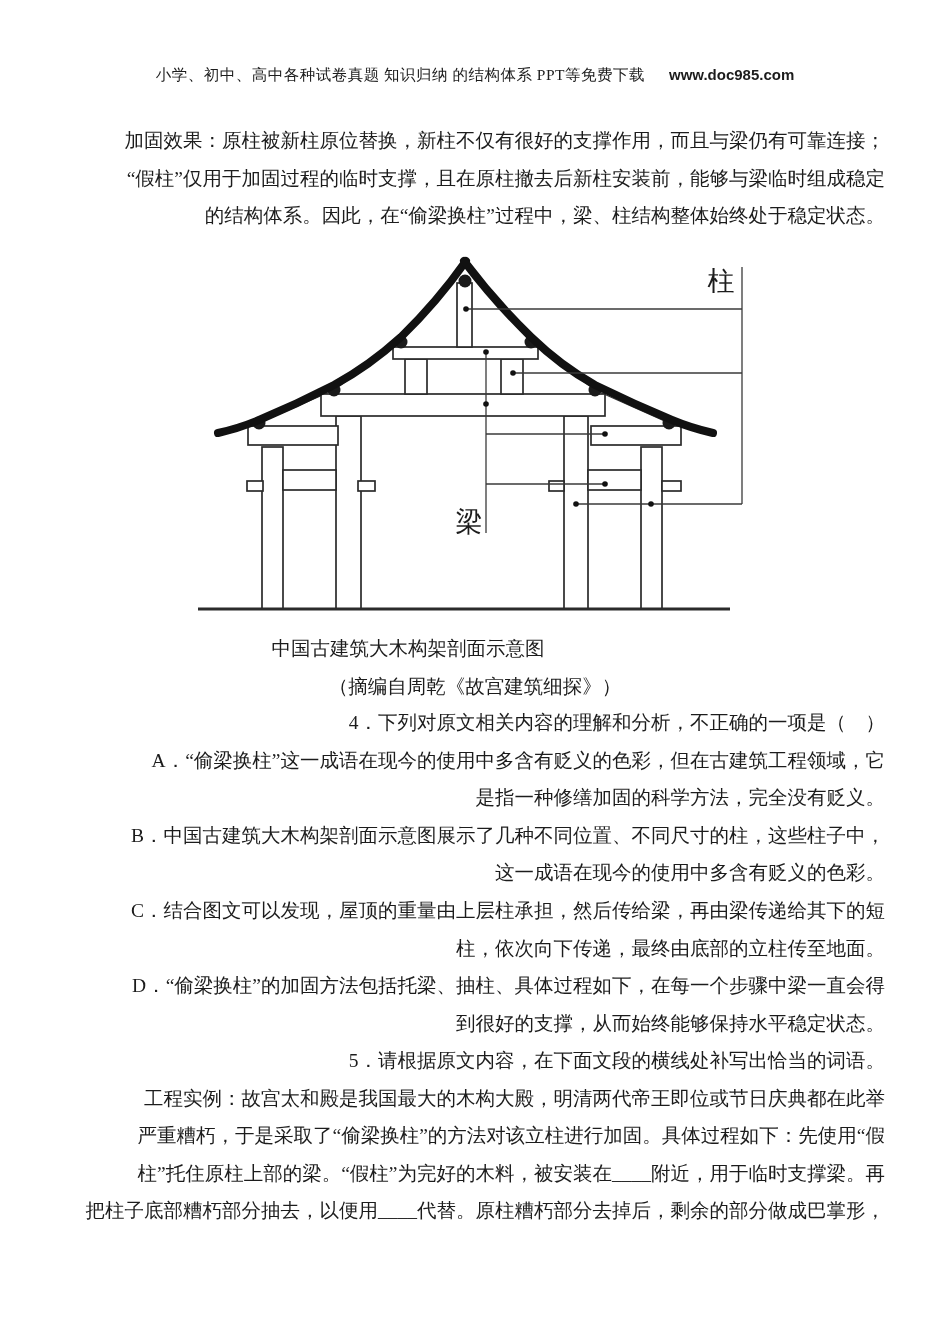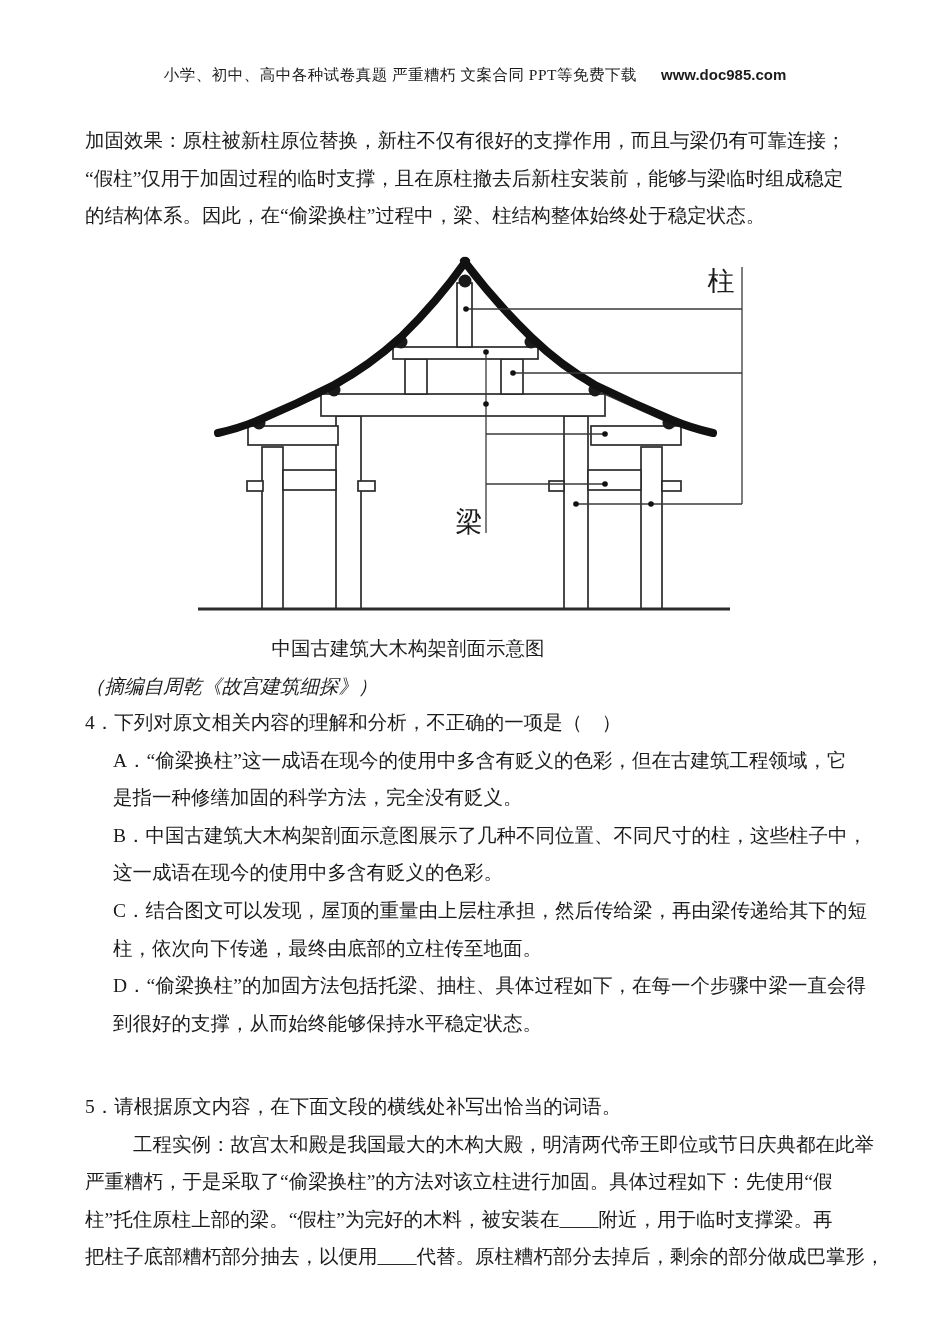--- a/index.html
+++ b/index.html
@@ -8,46 +8,46 @@
     font-family:"Liberation Serif","DejaVu Serif",serif;color:#1c1c1c;
     overflow:hidden;
   }
   .header{
     position:absolute;top:56px;left:0;width:100%;
     display:flex;justify-content:center;align-items:baseline;gap:24px;
     font-size:15.5px;line-height:22px;white-space:nowrap;margin-left:0;
   }
   .header .promo{letter-spacing:.5px;}
   .header .site{font-weight:bold;font-family:"Liberation Sans","DejaVu Sans",sans-serif;font-size:15px;margin-top:8px;}
-  .tline{font-size:19.5px;line-height:37.6px;white-space:nowrap;}
+  .tline{font-size:19.5px;line-height:37.6px;white-space:nowrap;text-align:right;}
   .block{position:absolute;left:85px;width:800px;}
   .p1{top:122px;}
   .caption-wrap{position:absolute;top:630px;left:0;width:816px;text-align:center;}
-  .attr-wrap{position:absolute;top:668px;left:85px;width:780px;text-align:left;font-style:italic;}
+  .attr-wrap{position:absolute;top:668px;left:85px;width:780px;text-align:center;}
   .q4{top:704px;}
-  .q5{top:1088px;}
+  .q5{top:1042px;}
   .opt{padding-left:28px;}
   .indent2{text-indent:48px;}
   .figure{position:absolute;top:252px;left:105px;width:760px;height:380px;}
   svg{display:block;}
   svg .wood{fill:#ffffff;stroke:#2b2b2b;stroke-width:1.7;}
   svg .roof{fill:none;stroke:#111111;stroke-width:8;stroke-linecap:round;stroke-linejoin:round;}
   svg .rafter{fill:none;stroke:#3a3a3a;stroke-width:1.3;}
   svg .leader{stroke:#3a3a3a;stroke-width:1.3;}
   svg .dot{fill:#111111;}
   svg .purlin{fill:#1a1a1a;}
   svg .glabel{font-family:"Liberation Serif","DejaVu Serif",serif;font-size:27px;fill:#1c1c1c;}
 </style>
 </head>
 <body>
 
 <div class="page">
 
   <div class="header">
-    <span class="promo">小学、初中、高中各种试卷真题 严重糟朽 文案合同 PPT等免费下载</span>
+    <span class="promo">小学、初中、高中各种试卷真题 知识归纳 的结构体系 PPT等免费下载</span>
     <span class="site">www.doc985.com</span>
   </div>
 
   <div class="block p1">
     <div class="tline">加固效果：原柱被新柱原位替换，新柱不仅有很好的支撑作用，而且与梁仍有可靠连接；</div>
     <div class="tline">“假柱”仅用于加固过程的临时支撑，且在原柱撤去后新柱安装前，能够与梁临时组成稳定</div>
     <div class="tline">的结构体系。因此，在“偷梁换柱”过程中，梁、柱结构整体始终处于稳定状态。</div>
   </div>
 
   <div class="figure">

